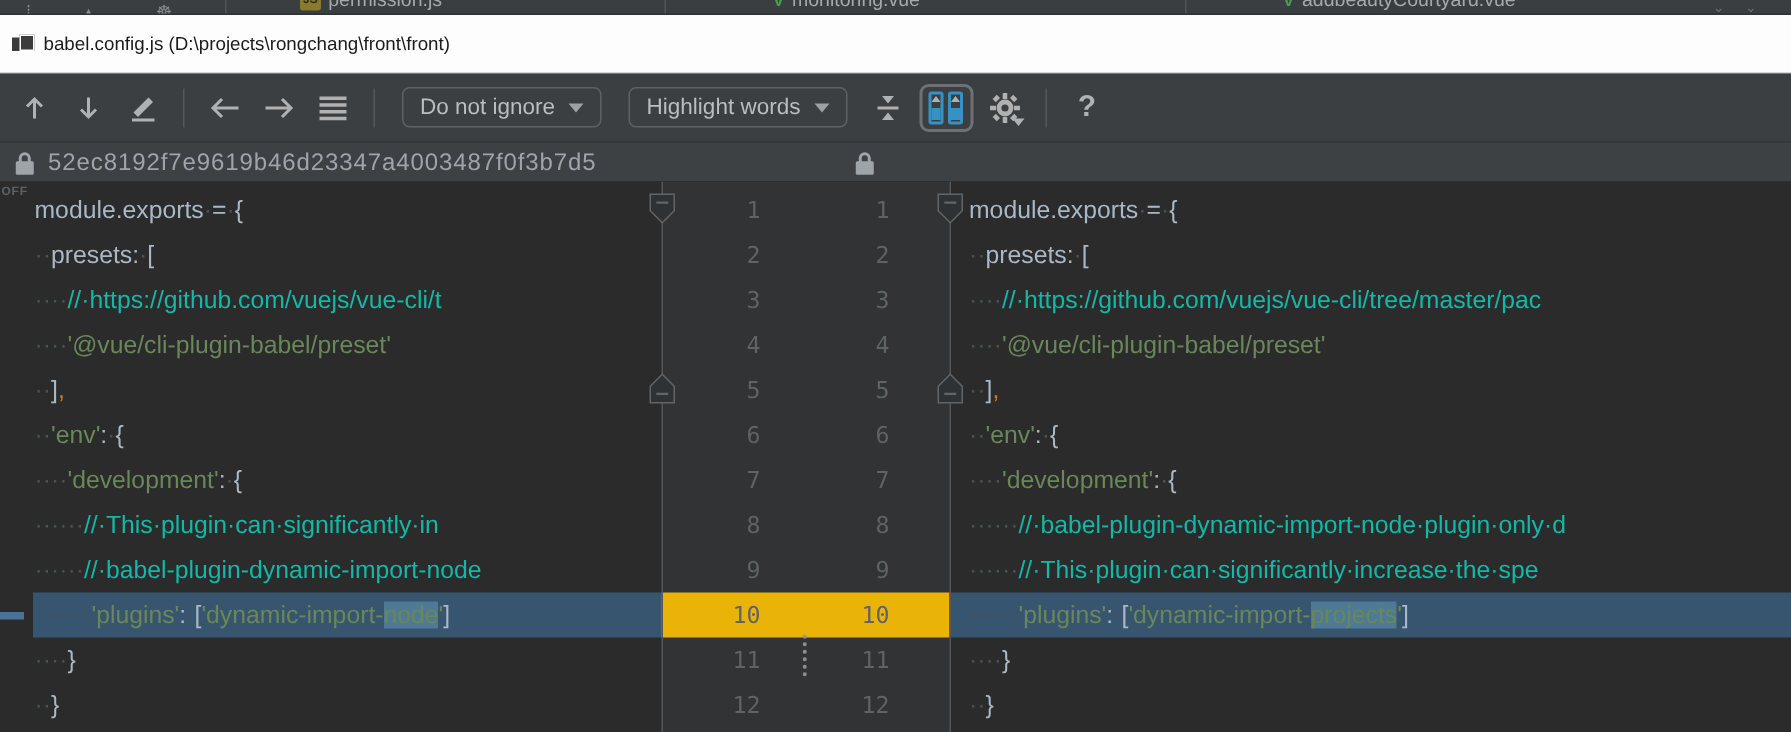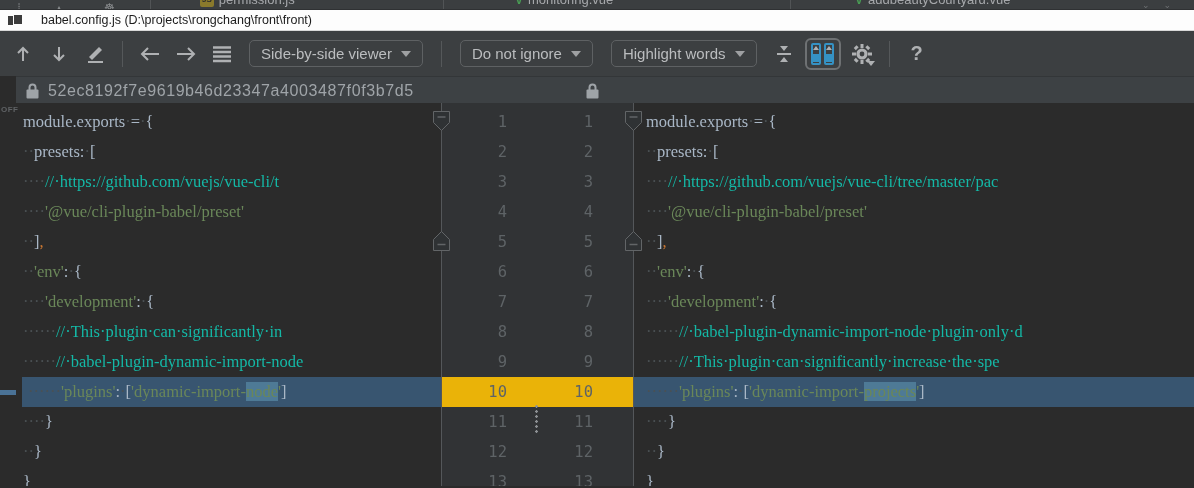--- a/index.html
+++ b/index.html
@@ -12,22 +12,22 @@
   .tab-strip .strip-icon { position:absolute; top:2px; color:#8A8D8F; font-size:12px; line-height:12px; }
   .tab-strip .sep-v { position:absolute; top:0; width:1px; height:10px; background:#515456; }
   .tab { position:absolute; top:-8px; display:flex; align-items:center; gap:5px;
          font-size:13px; color:#A6A8AB; white-space:nowrap; }
   .js-chip { display:inline-block; background:#8a7a2c; color:#2b2b2b; font-size:8px;
              font-weight:bold; padding:0 2px; border-radius:2px; line-height:14px; }
   .vue-v { color:#499C54; font-weight:bold; font-size:12px; }
   .tab-chevrons { position:absolute; top:0; color:#6E7173; font-size:9px; letter-spacing:14px; }
 
   
-  .title-bar { height:21px; background:#FDFDFD; display:flex; align-items:center;
-               padding-left:8px; gap:20px; border-bottom:1px solid #d8d8d8; }
+  .title-bar { height:39px; background:#FDFDFD; display:flex; align-items:center;
+               padding-left:8px; gap:8px; border-bottom:1px solid #d8d8d8; }
   .title-bar .title-text { font-size:12.5px; color:#1b1b1b; }
   .diff-doc-icon { width:13px; height:13px; position:relative; }
   .diff-doc-icon::before, .diff-doc-icon::after { content:''; position:absolute; background:#3c3c3c; }
   .diff-doc-icon::before { left:0; top:2px; width:8px; height:9px; }
   .diff-doc-icon::after  { left:5px; top:0; width:8px; height:9px; border:1px solid #FDFDFD; }
 
   
   .toolbar { height:45px; background:#3C3F41; display:flex; align-items:center;
              padding-left:8px; gap:6px; }
   .tb-icon { width:30px; height:30px; display:flex; align-items:center; justify-content:center;
@@ -44,35 +44,35 @@
   .sync-bar { width:10px; height:22px; border:2px solid #3592C4; border-radius:2px;
               display:flex; flex-direction:column; align-items:center; justify-content:space-between; padding:1px 0; }
   .sync-bar .a-up { width:0;height:0;border-left:3px solid transparent;border-right:3px solid transparent;border-bottom:4px solid #AFB1B3; }
   .sync-bar .a-dn { width:6px;height:8px;background:#3592C4; }
   .gear-wrap { position:relative; }
   .gear-caret { position:absolute; right:2px; bottom:3px; width:0; height:0;
                 border-left:4px solid transparent; border-right:4px solid transparent; border-top:5px solid #AFB1B3; }
   .help-q { font-size:20px; font-weight:bold; color:#AFB1B3; }
 
   
-  .rev-bar { position:relative; height:27px; background:#3D4144; border-top:1px solid #333638;margin-left:16px; }
+  .rev-bar { position:relative; height:27px; background:#3D4144; border-top:1px solid #333638; }
   .rev { position:absolute; top:0; height:27px; display:flex; align-items:center; gap:9px;
          color:#9FA4A8; font-size:16px; letter-spacing:0.6px; }
   .rev-left { left:10px; } .rev-right { left:570px; }
   .lock-icon svg { display:block; }
 
   
   .diff-area { position:relative; height:383px; background:#2B2B2B; overflow:hidden; }
   .soft-wrap-label { position:absolute; left:1px; top:2px; font-size:8px; font-weight:bold;
                      color:#5F6265; letter-spacing:0.5px; }
   .pane { position:absolute; top:0; height:100%; overflow:hidden; padding-top:4px; }
   .pane-left  { left:0;    width:441px; }
   .pane-right { left:633px; width:561px; }
   .code-line { position:relative; height:30px; line-height:30px; white-space:nowrap;
-               font-family:Liberation Serif, serif; font-size:16.5px; }
+               font-family:Liberation Sans, sans-serif; font-size:16.5px; }
   .pane-left  .code-line { padding-left:23px; }
   .pane-right .code-line { padding-left:13px; }
   .pane-left  .code-line.changed { background:linear-gradient(90deg,#2B2B2B 0,#2B2B2B 22px,#385570 22px);padding-left:28px; }
   .pane-right .code-line.changed { background:#385570; }
   .pane-left .code-line.changed::after { content:''; position:absolute; left:0; top:13px;
                width:16px; height:5px; background:#4A7296; }
   .seg-def  { color:#A9B7C6; }
   .seg-str  { color:#6A8759; }
   .seg-com  { color:#14b8a6; }
   .seg-ws   { color:#4B5154; }
@@ -148,24 +148,20 @@
   <span class="tb-icon">
     <svg width="22" height="18" viewBox="0 0 22 18">
         <path d="M2 9h17M13 3l6 6-6 6" stroke="#AFB1B3" stroke-width="2" fill="none"></path>
       </svg>
   </span>
   <span class="tb-icon">
     <svg width="20" height="18" viewBox="0 0 20 18">
         <path d="M1 2.5h18M1 7h18M1 11.5h18M1 16h18" stroke="#AFB1B3" stroke-width="2.4"></path>
       </svg>
   </span>
-  <span class="dd-btn">
-    <span>Side-by-side viewer</span>
-    <span class="caret-down"></span>
-  </span>
   <span class="tb-sep"></span>
   <span class="dd-btn">
     <span>Do not ignore</span>
     <span class="caret-down"></span>
   </span>
   <span class="dd-btn">
     <span>Highlight words</span>
     <span class="caret-down"></span>
   </span>
   <span class="tb-icon">

